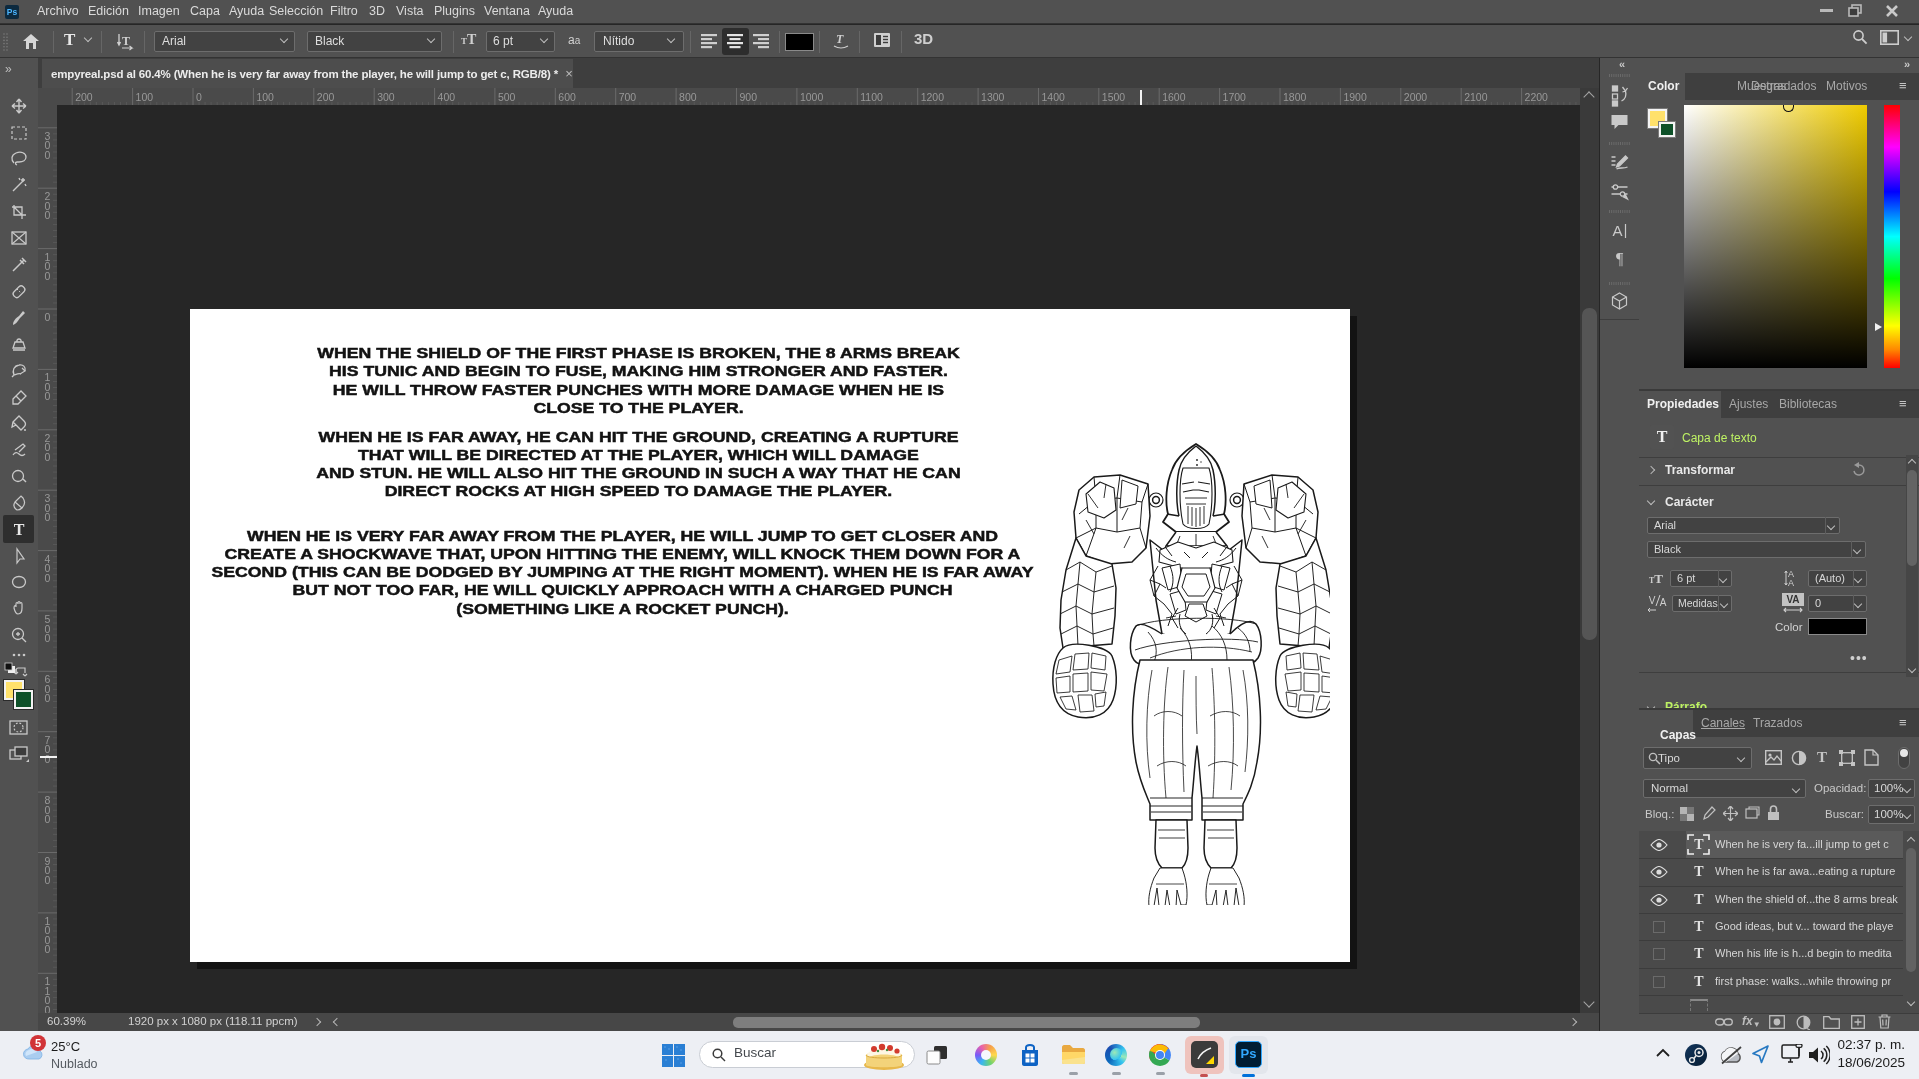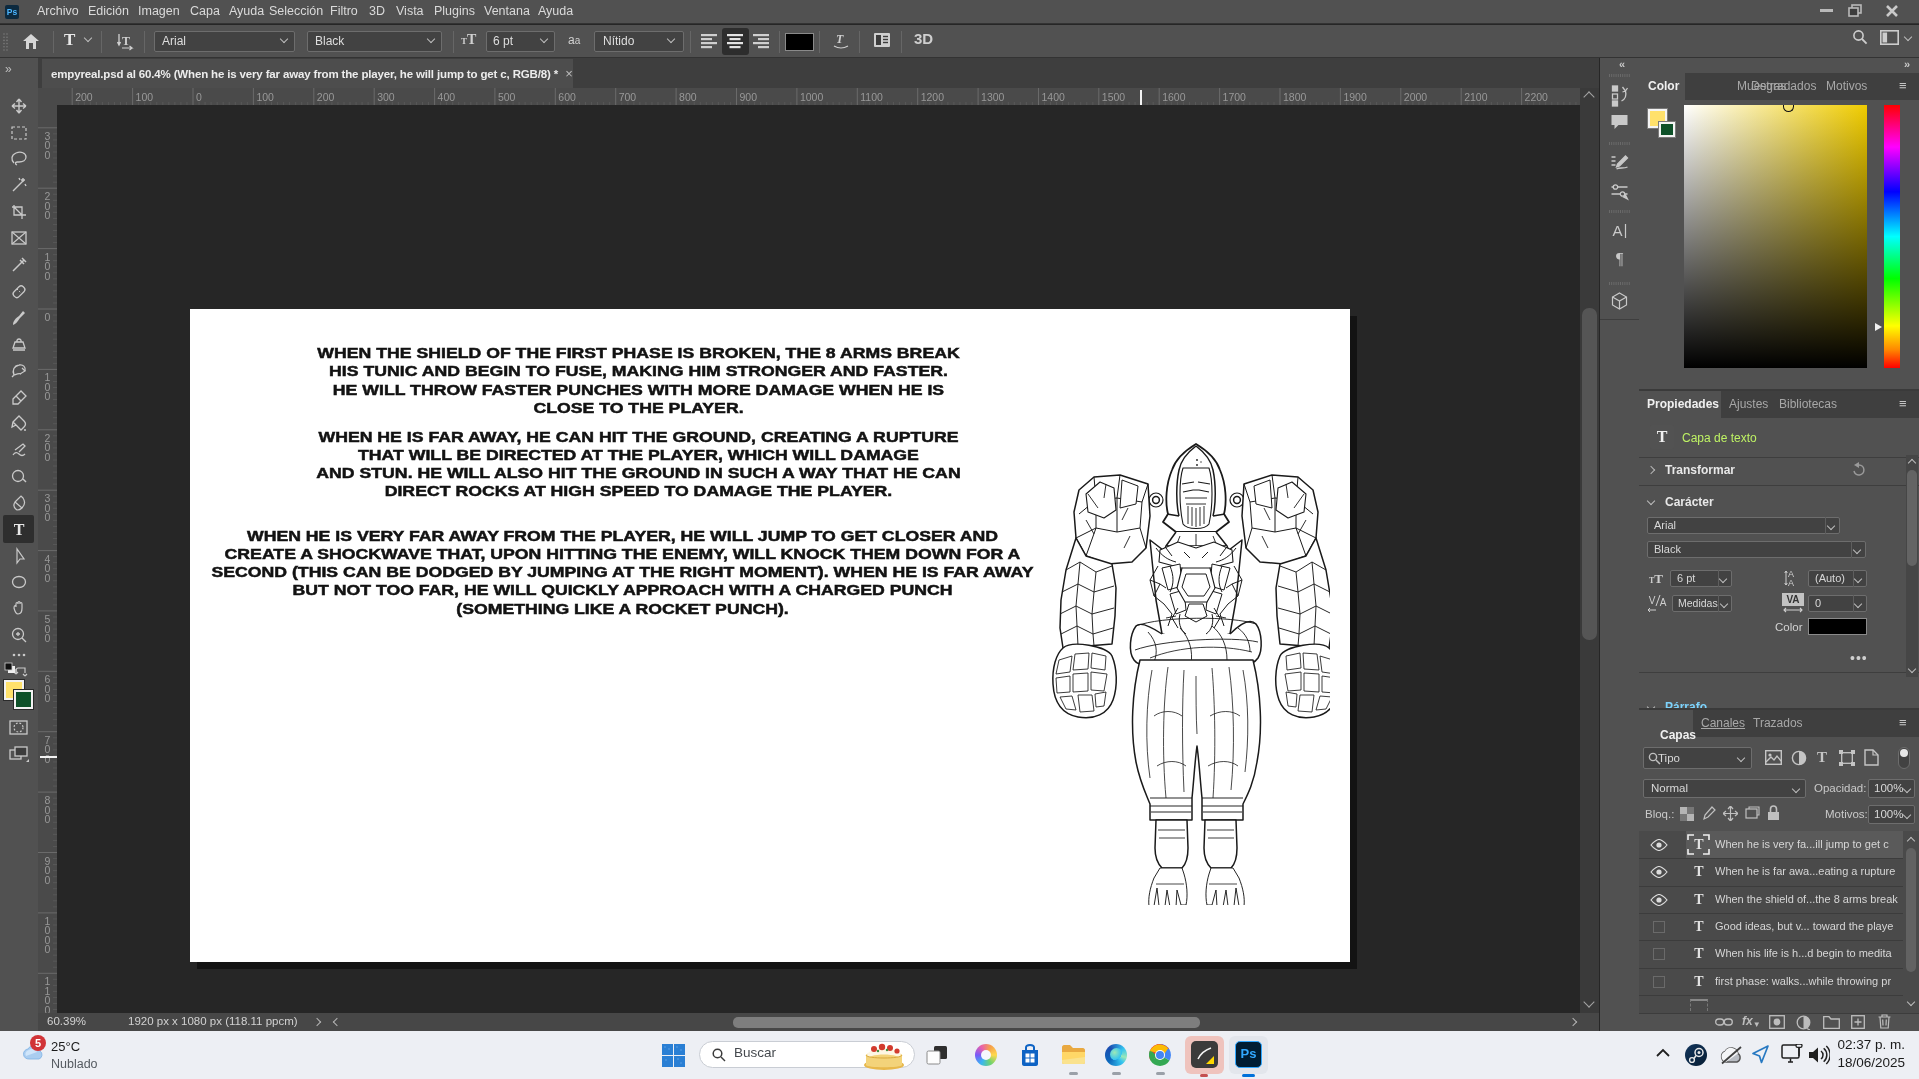--- a/index.html
+++ b/index.html
@@ -1038,21 +1038,21 @@
     </svg>
 <div class="pfield" style="left:169px; top:537px; width:59px; height:17px; line-height:15px; padding-left:6px;">0<span class="cv cvd" style="top:5px; right:5px; position:absolute;"></span></div>
 <div class="abs" style="left:214px; top:537px; width:1px; height:17px; background:#5e5e5e;"></div>
 
 <div class="abs" style="left:136px; top:563px; color:#d2d2d2; font-size:11.5px;">Color</div>
 <div class="abs" style="left:169px; top:560px; width:59px; height:17px; background:#000; border:1px solid #8a8a8a;"></div>
 <div class="abs" style="left:211px; top:592px; color:#cfcfcf; font-size:14px; letter-spacing:1px;">•••</div>
 <div class="abs" style="left:0px; top:614px; width:280px; height:1px; background:#3e3e3e;"></div>
 <div class="abs" style="left:0px; top:641px; width:260px; height:9px; overflow:hidden;">
       <div class="cvd" style="left:9px; top:5px;"></div>
-      <div class="abs" style="left:26px; top:1px; color:#7dd3fc; font-weight:bold;">Párrafo</div>
+      <div class="abs" style="left:26px; top:1px; color:#bef264; font-weight:bold;">Párrafo</div>
     </div>
 
 <div class="abs" style="left:267px; top:397px; width:12px; height:222px; background:#464646;"></div>
 <div class="cvd" style="left:270px; top:402px; transform:rotate(-135deg);"></div>
 <div class="abs" style="left:268px; top:412px; width:10px; height:96px; background:#646464; border-radius:5px;"></div>
 <div class="cvd" style="left:270px; top:608px;"></div>
 <div class="abs" style="left:0px; top:650px; width:280px; height:2px; background:#3a3a3a;"></div>
 
 <div class="tabbg" style="top:652px;"></div>
 <div class="atab" style="left:0px; top:652px; width:54px;"></div>
@@ -1110,21 +1110,21 @@
       <path d="M7.5,0 L7.5,15 M0,7.5 L15,7.5 M7.5,0 L5,3 M7.5,0 L10,3 M7.5,15 L5,12 M7.5,15 L10,12 M0,7.5 L3,5 M0,7.5 L3,10 M15,7.5 L12,5 M15,7.5 L12,10" stroke="#c0c0c0" stroke-width="1.2" fill="none"></path>
     </svg>
 <svg class="abs" style="left:106px; top:748px;" width="15" height="15" viewBox="0 0 15 15">
       <rect x="1" y="3" width="11" height="9" fill="none" stroke="#c0c0c0" stroke-width="1.2"></rect>
       <path d="M4,3 L4,1 L14,1 L14,9 L12,9" fill="none" stroke="#c0c0c0" stroke-width="1.1"></path>
     </svg>
 <svg class="abs" style="left:128px; top:747px;" width="13" height="16" viewBox="0 0 13 16">
       <rect x="1" y="7" width="11" height="8" fill="#c0c0c0"></rect>
       <path d="M3.5,7 L3.5,4 A3,3 0 0 1 9.5,4 L9.5,7" fill="none" stroke="#c0c0c0" stroke-width="1.6"></path>
     </svg>
-<div class="abs" style="left:186px; top:750px; color:#c9c9c9; font-size:11.5px;">Motivos:</div>
+<div class="abs" style="left:186px; top:750px; color:#c9c9c9; font-size:11.5px;">Buscar:</div>
 <div class="pfield" style="left:229px; top:747px; width:47px; height:19px; line-height:17px; padding-left:5px; font-size:11.5px;">100%<span class="cv cvd" style="top:6px; right:4px; position:absolute;"></span></div>
 
 <div class="abs" style="left:0px; top:773px; width:264px; height:182px; background:#4a4a4a;"></div>
 <div class="abs" style="left:47px; top:773.0px; width:217px; height:27.3px; background:#5a5a5a;"></div>
     <div class="abs" style="left:0px; top:800.3px; width:264px; height:1px; background:#3c3c3c;"></div>
     <svg class="abs" style="left:11px; top:781.0px;" width="18" height="12" viewBox="0 0 18 12">
       <path d="M1,6 C4,2 8,0.5 9,0.5 C10,0.5 14,2 17,6 C14,10 10,11.5 9,11.5 C8,11.5 4,10 1,6 Z" fill="none" stroke="#dcdcdc" stroke-width="1.2"></path>
       <circle cx="9" cy="6" r="2.6" fill="#dcdcdc"></circle>
     </svg>
     <div class="abs" style="left:51px; top:777.0px; width:18px; height:19px; text-align:center; font-family:'Liberation Serif',serif; font-weight:bold; font-size:14px; color:#e2e2e2; line-height:19px;">T</div>

